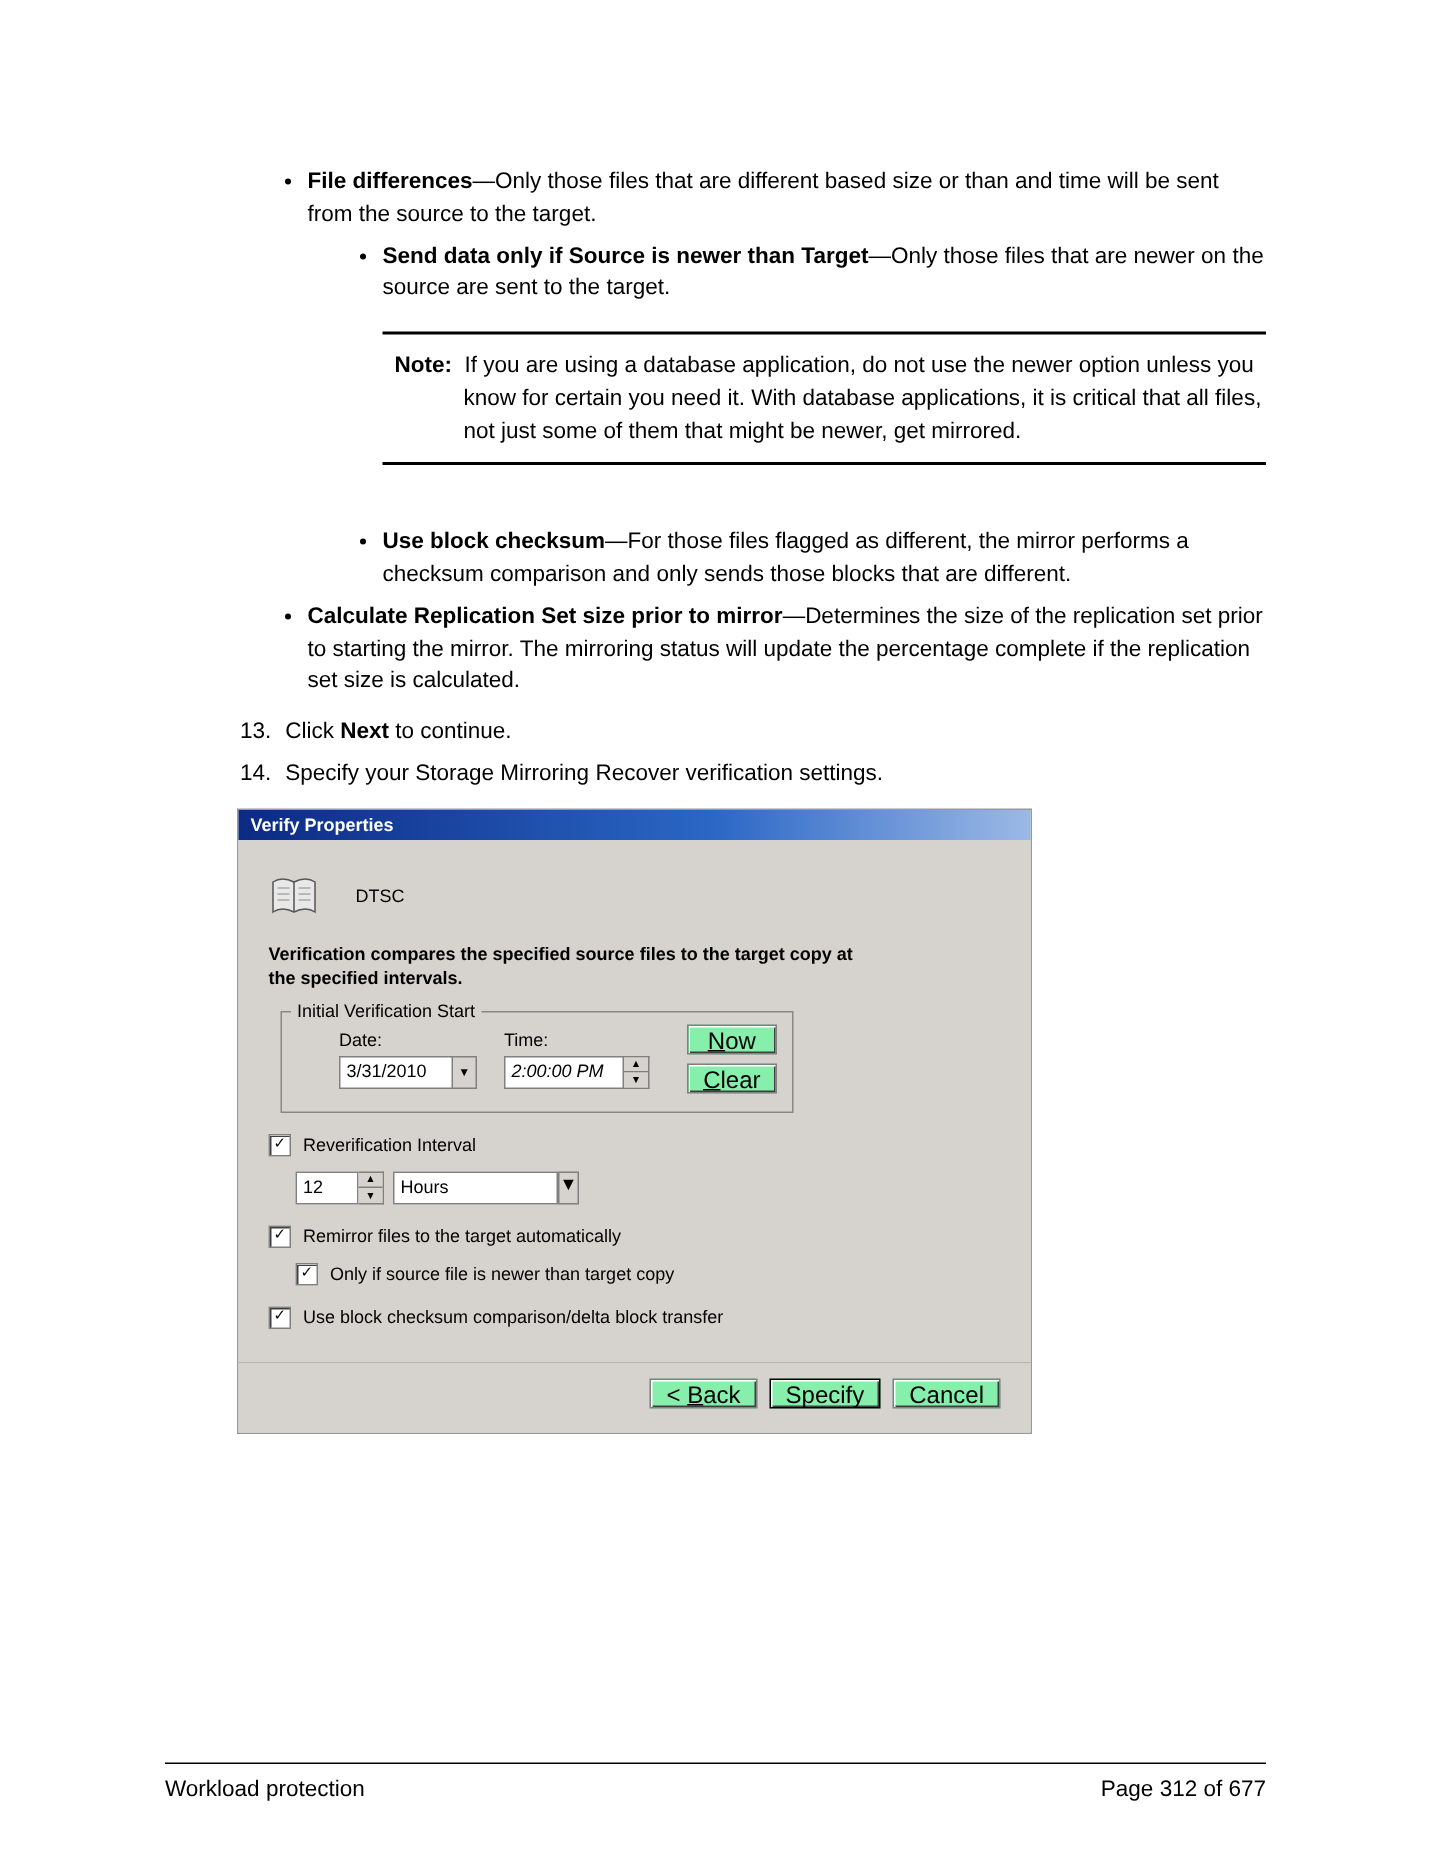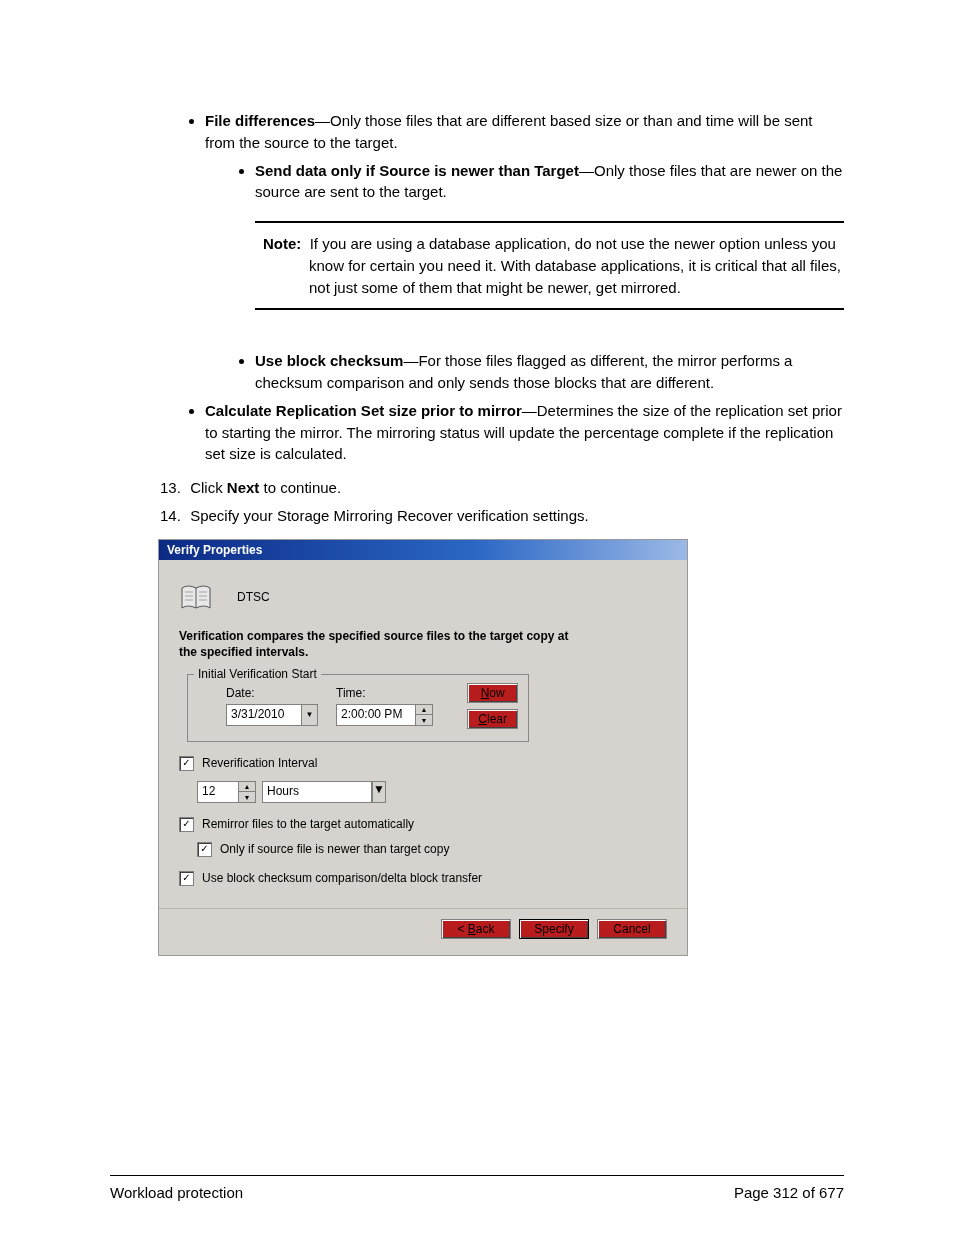--- a/index.html
+++ b/index.html
@@ -134,44 +134,44 @@
     width: 16px;
     background: #d6d3ce;
     border: 1px solid #808080;
     border-left: none;
     display: flex;
     align-items: center;
     justify-content: center;
     font-size: 8px;
     box-sizing: border-box;
   }
-  .time-combo .win-input { width: 70px; text-align:left; }
+  .time-combo .win-input { width: 70px; text-align:left;font-style:italic; }
   .spin-stack {
     display: flex;
     flex-direction: column;
     border: 1px solid #808080;
     border-left: none;
     width: 16px;
   }
   .spin-stack div {
     flex:1;
     display:flex;
     align-items:center;
     justify-content:center;
     font-size:7px;
     background:#d6d3ce;
     border-bottom:1px solid #808080;
   }
   .spin-stack div:last-child { border-bottom:none;}
   .win-btn {
-    background: #b91c1c;
+    background: #86efac;
     border: 1px solid #808080;
     box-shadow: inset 1px 1px 0 #fff, inset -1px -1px 0 #404040;
     padding: 2px 10px;
-    font-size: 12px;
+    font-size: 16px;
     font-family: Tahoma, Arial, sans-serif;
     min-width: 44px;
     text-align: center;
     height: 20px;
     box-sizing: border-box;
   }
   .win-btn.default {
     border: 1px solid #000;
   }
   .btn-col {

